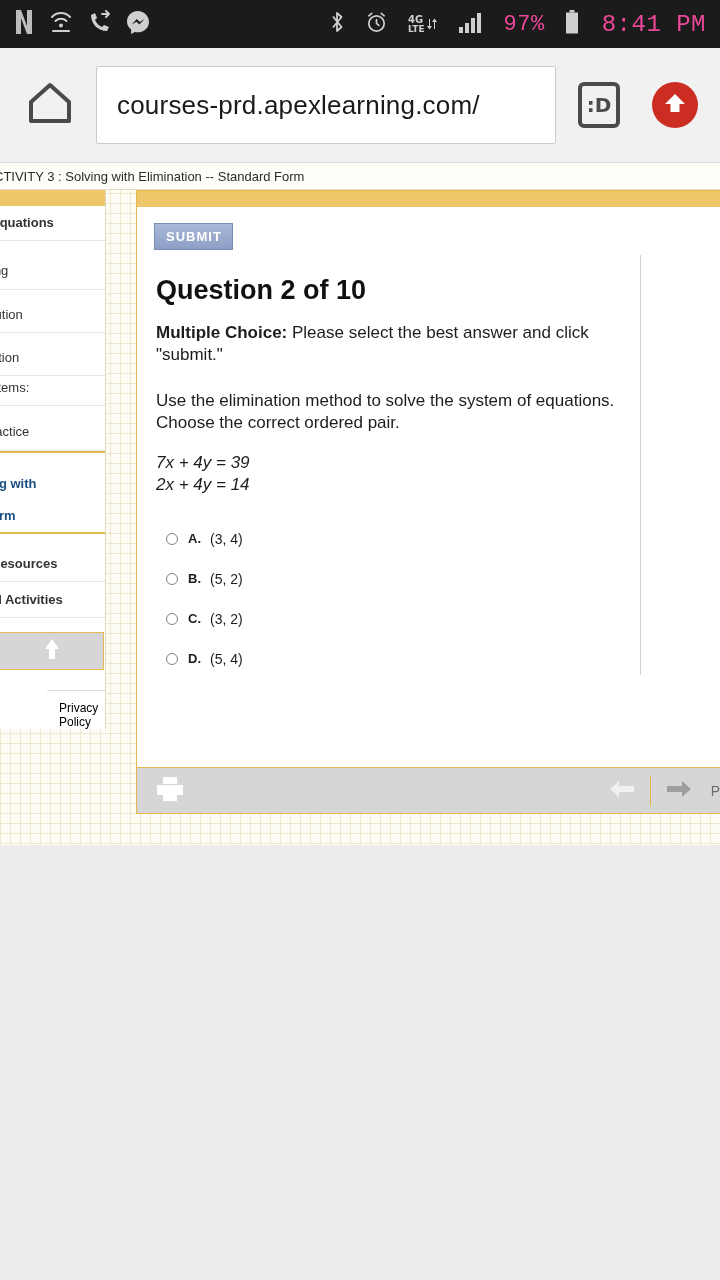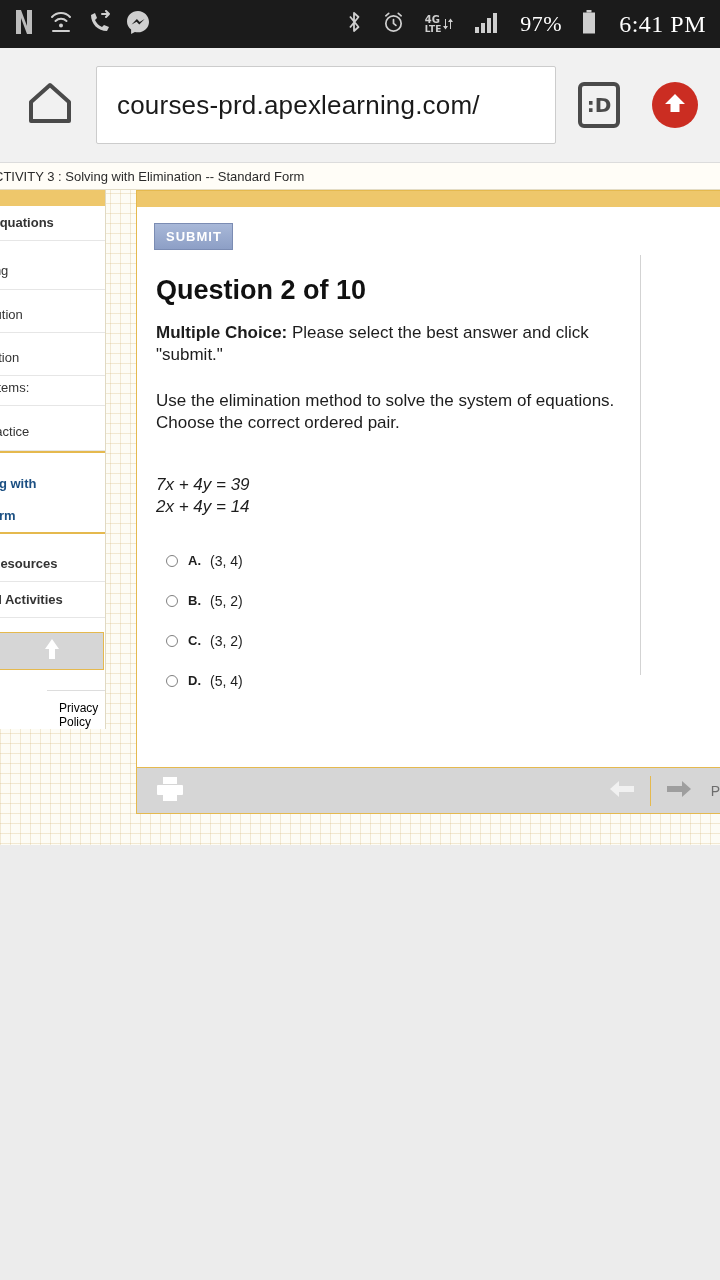--- a/index.html
+++ b/index.html
@@ -16,22 +16,22 @@
     height: 48px; width: 720px;
     background: #1b1b1b;
     display: flex; align-items: center;
     padding: 0 14px;
     color: #d8d8d8;
   }
   #status-left { display: flex; align-items: center; gap: 14px; }
   #status-right { margin-left: auto; display: flex; align-items: center; gap: 20px; }
   .sb-ico { display: block; }
   #battery-pct, #status-clock {
-    font-family: Liberation Serif, serif;
-    font-size: 22px; letter-spacing: .5px; color: #ffffff;
+    font-family: Liberation Mono, monospace;
+    font-size: 22px; letter-spacing: .5px; color: #ec4899;
   }
   #status-clock { font-size: 24px; margin-left: 3px; }
 
   
   #browser-bar {
     height: 115px; width: 720px;
     background: #f1f1f1;
     display: flex; align-items: center;
     padding: 0 22px;
     border-bottom: 1px solid #dcdcdc;
@@ -157,21 +157,21 @@
     margin: 25px 0 0 2px;
   }
   .q-text {
     font-size: 17px; color: #1d1d1d;
     margin: 16px 0 0 2px; line-height: 1.30;
     max-width: 460px;
   }
   .q-text b { font-weight: bold; text-align: right; }
   #equations {
     font-size: 17px; color: #1d1d1d;
-    margin: 40px 0 0 2px; line-height: 1.25;
+    margin: 18px 0 0 2px; line-height: 1.25;
   }
   #equations i { font-style: italic; }
 
   #options { margin: 24px 0 0 12px; }
   .option-row {
     display: flex; align-items: center;
     height: 40px;
   }
   .option-radio {
     width: 12px; height: 12px; flex: 0 0 12px;
@@ -264,21 +264,21 @@
         <rect x="19" y="2" width="4" height="20"></rect>
       </svg>
     </span>
     <span id="battery-pct">97%</span>
     <span class="sb-ico">
       <svg width="14" height="24" viewBox="0 0 14 24" fill="#cfcfcf">
         <rect x="4.5" y="0" width="5" height="2.5"></rect>
         <rect x="1" y="2.5" width="12" height="21"></rect>
       </svg>
     </span>
-    <span id="status-clock">6:41 PM</span>
+    <span id="status-clock">8:41 PM</span>
   </div>
 </div>
 
 <div id="browser-bar">
   <div id="home-button">
     <span>
       <svg width="46" height="44" viewBox="0 0 46 44" fill="none" stroke="#4a4a4a" stroke-width="4" stroke-linejoin="round">
         <path d="M4 21 23 4l19 17v19H4z"></path>
       </svg>
     </span>

